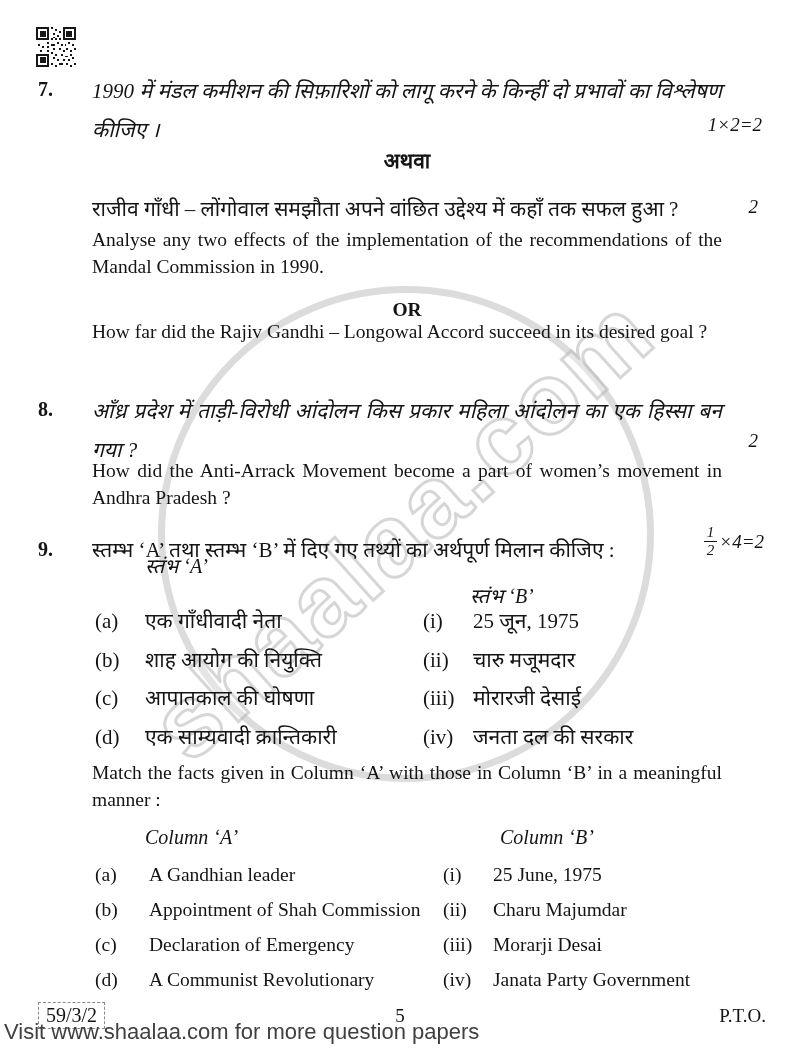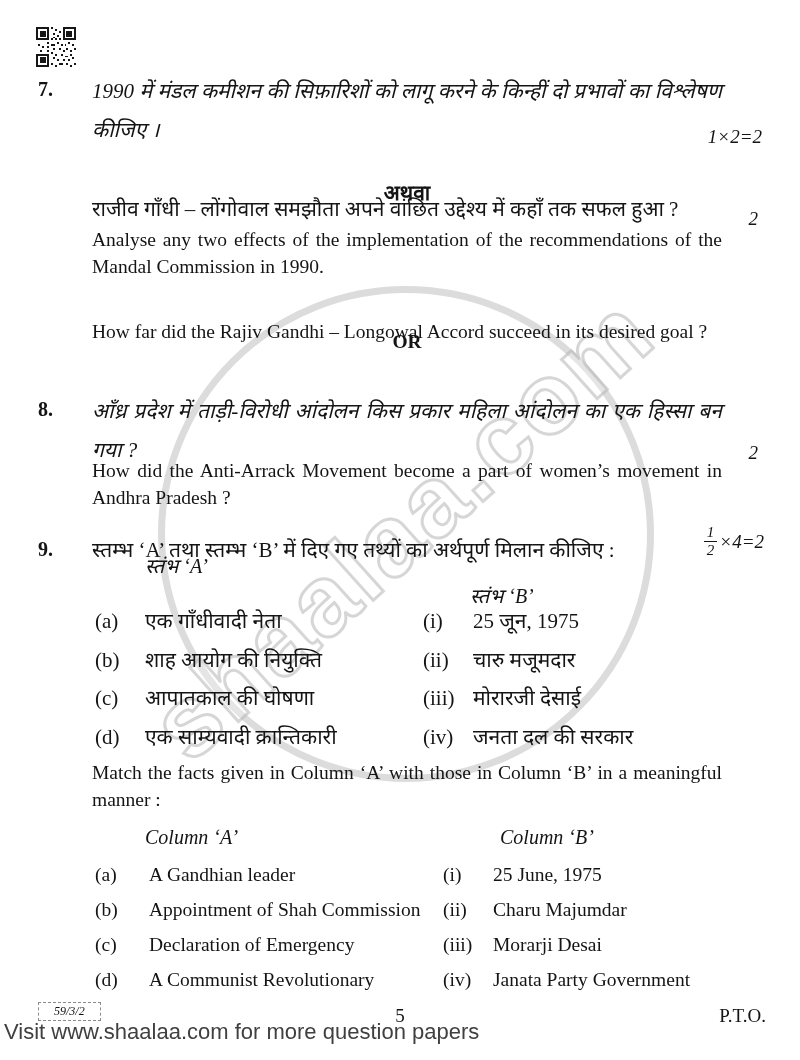--- a/index.html
+++ b/index.html
@@ -20,22 +20,22 @@
 
   .layer { position:absolute; inset:0; z-index:1; }
 
   
   .qnum { position:absolute; left:38px; font-weight:bold; font-size:20px; }
   .tblock { position:absolute; left:92px; width:630px; }
   .hindi { font-size:21px; line-height:39px; text-align:justify;font-style:italic; }
   .hindi-line { font-size:21px; line-height:30px; }
   .eng { font-size:19.5px; line-height:27px; text-align:justify; }
   .center { text-align:center; }
-  .bold { font-weight:bold;margin-top:32px; }
-  .marks { position:absolute; right:38px; font-style:italic; font-size:19px;margin-top:12px; }
+  .bold { font-weight:bold; }
+  .marks { position:absolute; right:38px; font-style:italic; font-size:19px; }
 
   
   .frac-marks { position:absolute; right:36px; top:524px; display:flex; align-items:center;
                 font-style:italic; font-size:19px; }
   .frac { display:inline-flex; flex-direction:column; align-items:center;
           font-size:15px; line-height:17px; margin-right:2px; }
   .frac .den { border-top:1.5px solid #141414; padding:0 3px; }
 
   
   .colhead { position:absolute; font-style:italic; font-size:20px; }
@@ -43,21 +43,21 @@
   
   .match-table { position:absolute; left:92px; width:670px; }
   .match-row { display:grid; }
   .hindi-table .match-row { grid-template-columns:50px 278px 50px 1fr; height:38.7px;
                             font-size:21px; line-height:26px; }
   .eng-table .match-row { grid-template-columns:54px 294px 50px 1fr; height:35px;
                           font-size:19.5px; line-height:25px; }
 
   
   .paper-code { position:absolute; left:38px; top:1002px; border:1px dashed #8a8a8a;
-                padding:1px 15px; font-size:12px;font-style:italic; }
+                padding:1px 7px; font-size:20px; }
   .page-num { position:absolute; left:0; right:0; top:1005px; text-align:center; font-size:19px; }
   .pto { position:absolute; right:34px; top:1005px; font-size:19px; }
   .promo { position:absolute; left:4px; top:1019px; font-family:"Liberation Sans", sans-serif;
            font-size:22px; color:#404040; white-space:nowrap; }
 
   .qr { position:absolute; left:36px; top:27px; width:40px; height:40px; }
 </style>
 </head>
 <body>
 

